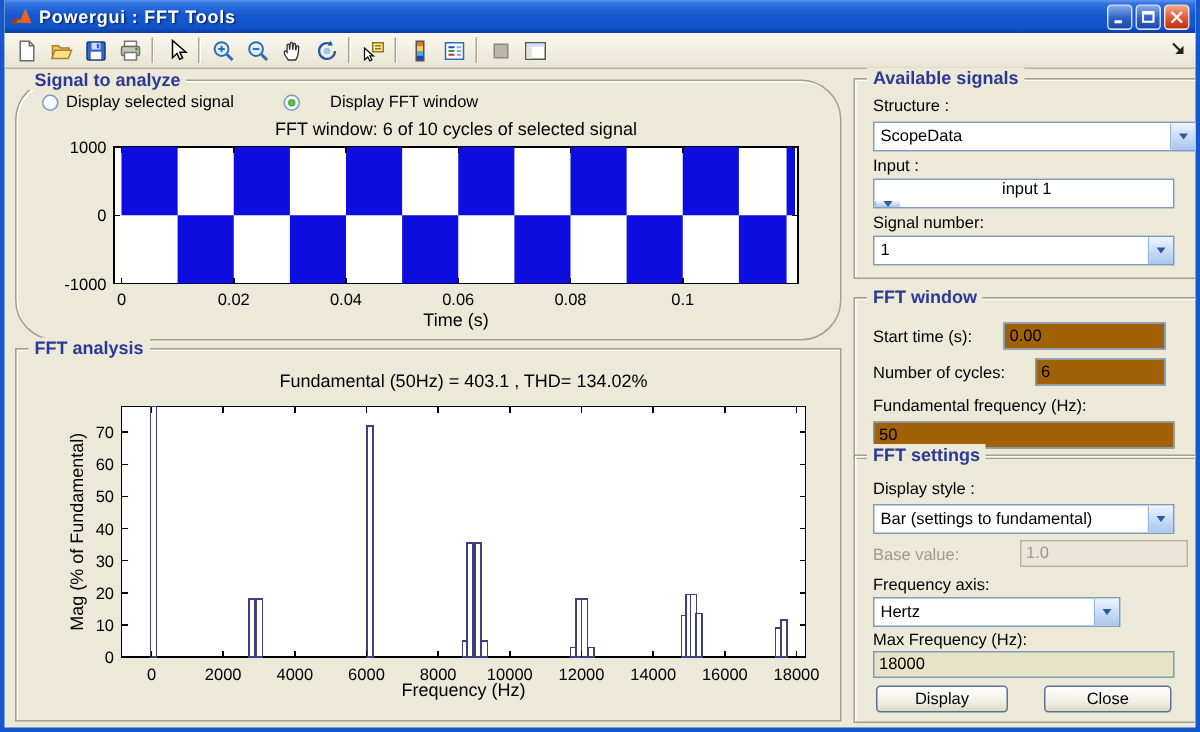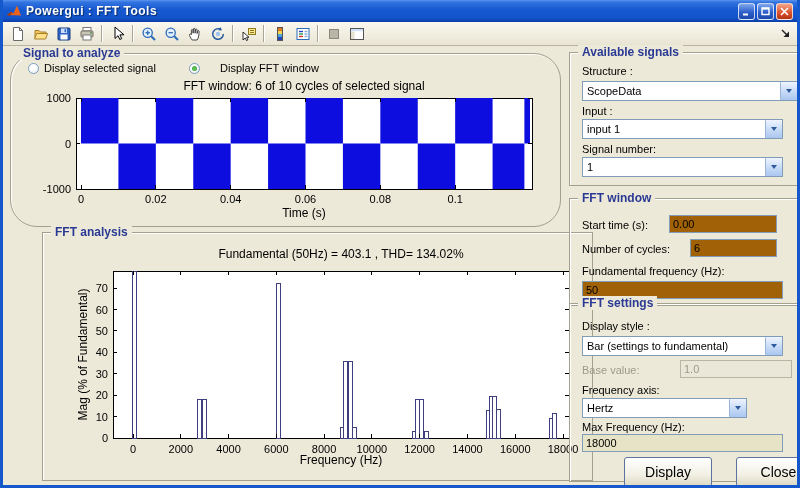--- a/index.html
+++ b/index.html
@@ -44,24 +44,24 @@
     background:linear-gradient(#eef4fe,#c3d8f6 60%,#aac6ef);border-left:1px solid #9ab4d8;border-radius:1px;}
   .chev{width:0;height:0;border-left:3.5px solid transparent;border-right:3.5px solid transparent;
     border-top:4.5px solid #2d5a9e;}
   
   .radio{position:absolute;display:flex;align-items:center;gap:5px;font-size:11px;z-index:2;}
   .rb{width:11px;height:11px;border-radius:50%;border:1px solid #7b9ebd;box-sizing:border-box;
     background:radial-gradient(circle at 35% 30%,#fff 40%,#dfe6ee);position:relative;}
   .rb.sel::after{content:"";position:absolute;left:2px;top:2px;width:5px;height:5px;
     border-radius:50%;background:radial-gradient(#6ecb5e,#2f9a2f);}
   
-  .xpbtn{position:absolute;box-sizing:border-box;height:30px;font-size:14px;
+  .xpbtn{position:absolute;box-sizing:border-box;height:18px;font-size:11px;
     font-family:"Liberation Sans",sans-serif;color:#000;
     background:linear-gradient(#ffffff,#f2f0e4 60%,#dcd8c4);
-    border:1px solid #5b739c;border-radius:3px;margin-left:40px;}
+    border:1px solid #5b739c;border-radius:3px;}
   svg text{font-family:"Liberation Sans",sans-serif;}
   .plot-svg{position:absolute;left:0;top:0;}
 </style>
 </head>
 <body>
 
 <div class="window">
 
   <div class="titlebar">
     <span style="display:flex">
@@ -255,21 +255,21 @@
         <line x1="521" y1="89.5" x2="517" y2="89.5" stroke="#000" shape-rendering="crispEdges"></line>
         <text x="60" y="93.5" text-anchor="end" font-size="11" fill="#000">0</text>
         <line x1="65" y1="135" x2="69" y2="135" stroke="#000" shape-rendering="crispEdges"></line>
         <line x1="521" y1="135" x2="517" y2="135" stroke="#000" shape-rendering="crispEdges"></line>
         <text x="60" y="139" text-anchor="end" font-size="11" fill="#000">-1000</text>
         <text x="293" y="36" text-anchor="middle" font-size="12" fill="#000">FFT window: 6 of 10 cycles of selected signal</text>
         <text x="293" y="163" text-anchor="middle" font-size="12" fill="#000">Time (s)</text>
       </svg>
   </div>
 
-  <div class="group" style="left:7px;top:232px;width:549px;height:247px;margin-left:32px;">
+  <div class="group" style="left:7px;top:232px;width:549px;height:247px;">
     <span class="group-title">FFT analysis</span>
     <svg class="plot-svg" width="549" height="247">
         <rect x="70" y="38" width="456" height="167" fill="#fff" stroke="#000" shape-rendering="crispEdges"></rect>
         <rect x="89.19444444444444" y="38" width="4" height="167" fill="#fff" stroke="#3f3f80" stroke-width="1" shape-rendering="crispEdges"></rect>
         <rect x="154.88888888888889" y="166.46153846153845" width="4" height="38.53846153846155" fill="#fff" stroke="#3f3f80" stroke-width="1" shape-rendering="crispEdges"></rect>
         <rect x="159.90555555555557" y="166.46153846153845" width="4" height="38.53846153846155" fill="#fff" stroke="#3f3f80" stroke-width="1" shape-rendering="crispEdges"></rect>
         <rect x="233.72222222222223" y="50.84615384615384" width="4" height="154.15384615384616" fill="#fff" stroke="#3f3f80" stroke-width="1" shape-rendering="crispEdges"></rect>
         <rect x="297.26666666666665" y="194.2948717948718" width="4" height="10.705128205128204" fill="#fff" stroke="#3f3f80" stroke-width="1" shape-rendering="crispEdges"></rect>
         <rect x="300.3722222222222" y="128.99358974358975" width="4" height="76.00641025641025" fill="#fff" stroke="#3f3f80" stroke-width="1" shape-rendering="crispEdges"></rect>
         <rect x="305.62777777777774" y="128.99358974358975" width="4" height="76.00641025641025" fill="#fff" stroke="#3f3f80" stroke-width="1" shape-rendering="crispEdges"></rect>
@@ -347,21 +347,21 @@
   <div class="group" style="left:566px;top:52px;width:227px;height:132px;">
     <span class="group-title">Available signals</span>
     <span class="lbl" style="left:12px;top:12px;">Structure :</span>
     <div class="combo" style="left:12px;top:28px;width:216px;">
       <span class="txt">ScopeData</span>
       <span class="btn">
           <span class="chev"></span>
         </span>
     </div>
     <span class="lbl" style="left:12px;top:52px;">Input :</span>
-    <div class="combo" style="left:12px;top:66px;width:201px;">
+    <div class="combo" style="left:12px;top:66px;width:201px;flex-direction:column;">
       <span class="txt">input 1</span>
       <span class="btn">
           <span class="chev"></span>
         </span>
     </div>
     <span class="lbl" style="left:12px;top:90px;">Signal number:</span>
     <div class="combo" style="left:12px;top:104px;width:201px;">
       <span class="txt">1</span>
       <span class="btn">
           <span class="chev"></span>

